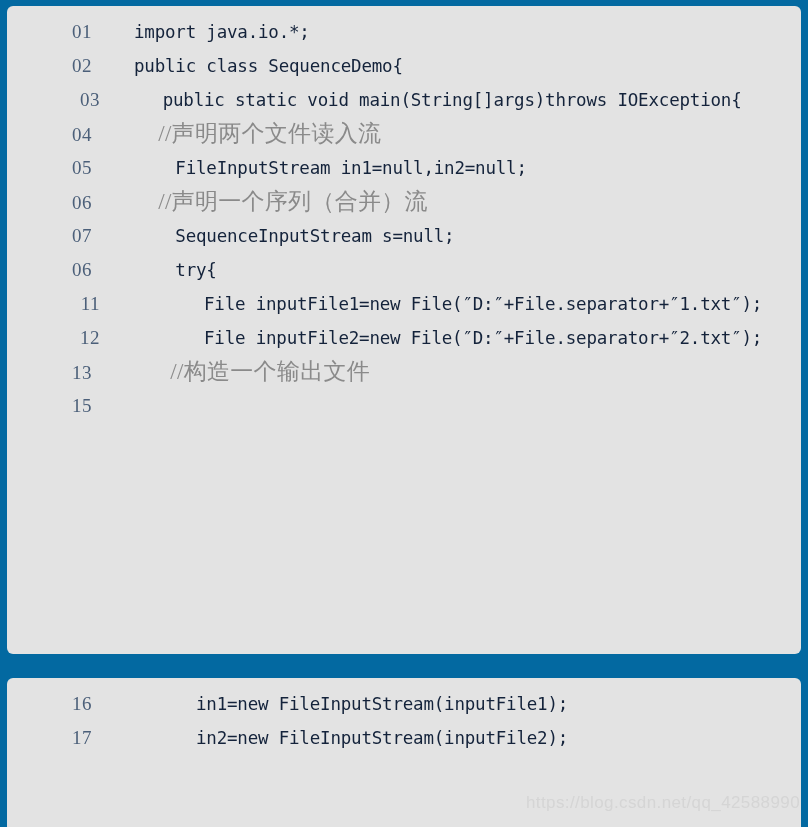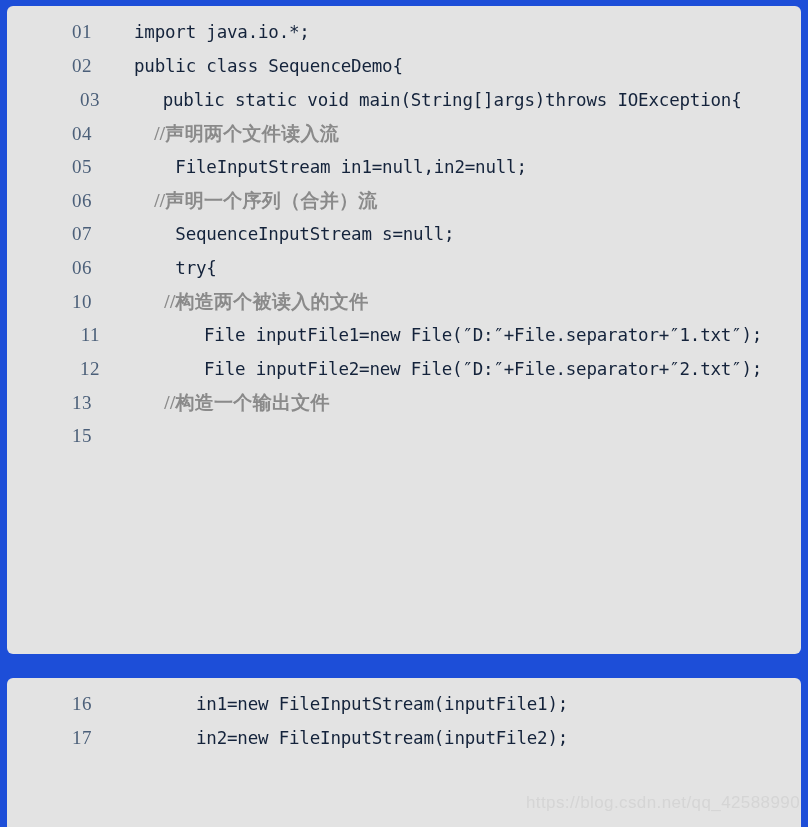--- a/index.html
+++ b/index.html
@@ -11,21 +11,21 @@
     width: 808px;
     height: 827px;
     overflow: hidden;
     font-family: "Liberation Serif", "DejaVu Serif", serif;
   }
 
   .page {
     position: relative;
     width: 808px;
     height: 827px;
-    background: #1d4ed8;
+    background: #0369a1;
   }
 
   .code-block {
     position: absolute;
     left: 7px;
     width: 794px;
     background: #e3e3e3;
     border-radius: 6px;
     box-sizing: border-box;
     overflow: hidden;
@@ -71,23 +71,22 @@
     font-size: 17.5px;
     letter-spacing: -0.2px;
     color: #14233b;
     white-space: pre-wrap;
     word-break: break-all;
   }
 
   .codetext.comment {
     color: #8a8a8a;
     font-family: "Liberation Serif", "DejaVu Serif", serif;
-    font-size: 19px;
+    font-size: 23px;
     letter-spacing: 0.3px;
-    font-weight: bold;
   }
   .gap-2  { display:inline-block; width: 42px; }
 
   .watermark {
     position: absolute;
     right: 8px;
     top: 793px;
     font-family: "Liberation Sans", sans-serif;
     font-size: 17px;
     color: #d5d5d5;
@@ -104,21 +103,20 @@
   <div class="code-block" id="block-1">
     <div class="code-lines">
         <div class="code-line"><span class="ln">01</span><span class="gap-2"></span><span class="codetext">import java.io.*;</span></div>
         <div class="code-line"><span class="ln">02</span><span class="gap-2"></span><span class="codetext">public class SequenceDemo{</span></div>
         <div class="code-line"><span class="ln shift">03</span><span class="gap-2"></span><span class="codetext">  public static void main(String[]args)throws IOException{</span></div>
         <div class="code-line"><span class="ln">04</span><span class="gap-2"></span><span class="codetext comment">    //声明两个文件读入流</span></div>
         <div class="code-line"><span class="ln">05</span><span class="gap-2"></span><span class="codetext">    FileInputStream in1=null,in2=null;</span></div>
         <div class="code-line"><span class="ln">06</span><span class="gap-2"></span><span class="codetext comment">    //声明一个序列（合并）流</span></div>
         <div class="code-line"><span class="ln">07</span><span class="gap-2"></span><span class="codetext">    SequenceInputStream s=null;</span></div>
         <div class="code-line"><span class="ln">06</span><span class="gap-2"></span><span class="codetext">    try{</span></div>
-        <div class="code-line"><span class="ln">10</span><span class="gap-2"></span><span class="codetext comment">      //构造两个被读入的文件</span></div>
         <div class="code-line"><span class="ln shift">11</span><span class="gap-2"></span><span class="codetext">      File inputFile1=new File(″D:″+File.separator+″1.txt″);</span></div>
         <div class="code-line"><span class="ln shift">12</span><span class="gap-2"></span><span class="codetext">      File inputFile2=new File(″D:″+File.separator+″2.txt″);</span></div>
         <div class="code-line"><span class="ln">13</span><span class="gap-2"></span><span class="codetext comment">      //构造一个输出文件</span></div>
         <div class="code-line"><span class="ln">15</span><span class="gap-2"></span><span class="codetext"></span></div>
       </div>
   </div>
 
   <div class="code-block" id="block-2">
     <div class="code-lines">
         <div class="code-line"><span class="ln">16</span><span class="gap-2"></span><span class="codetext">      in1=new FileInputStream(inputFile1);</span></div>

